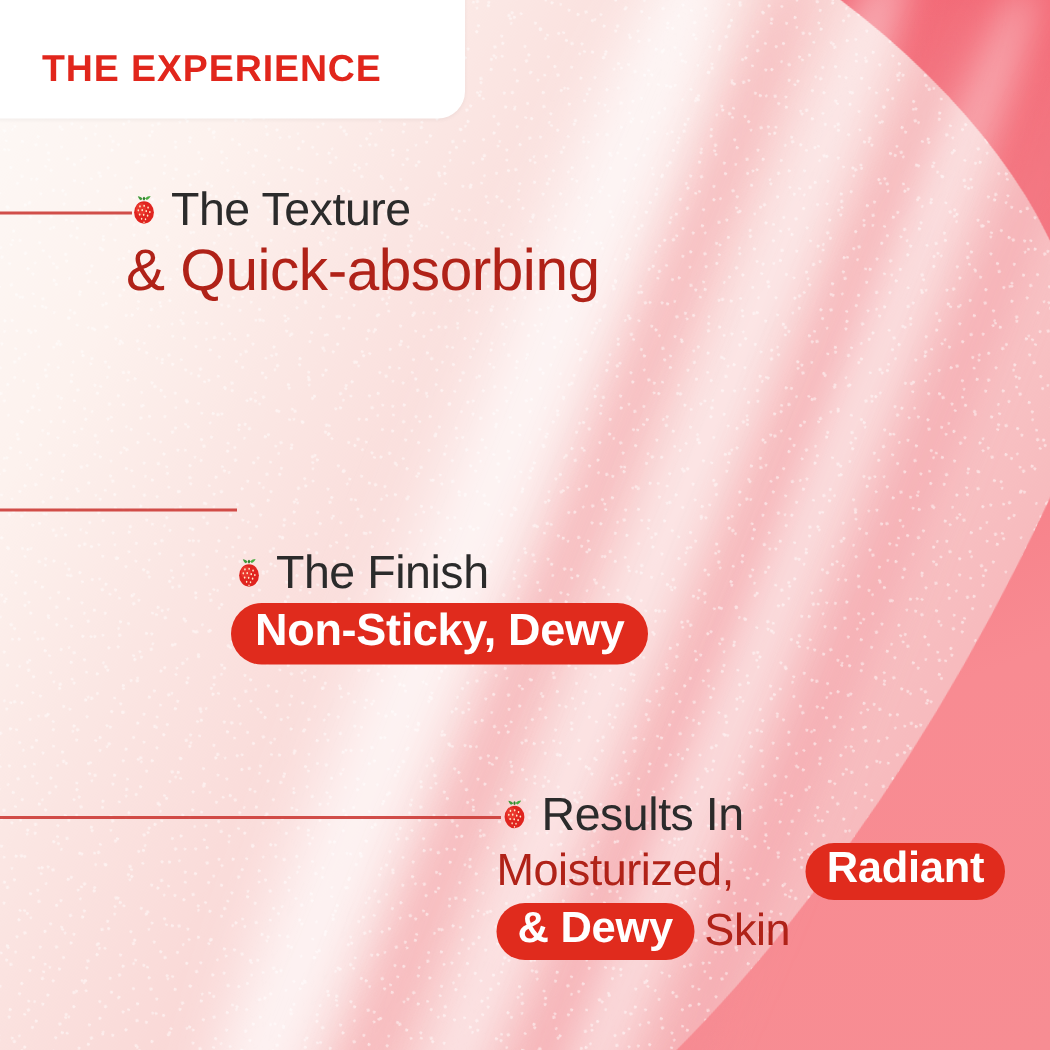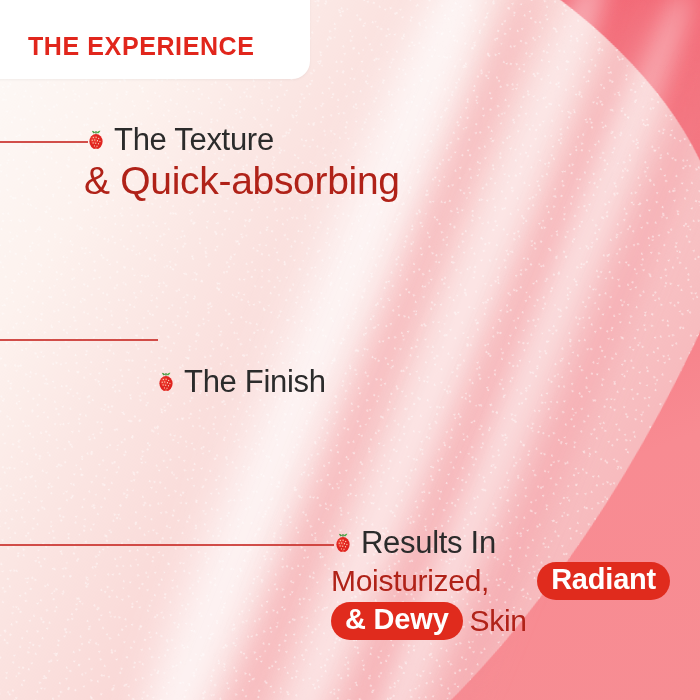--- a/index.html
+++ b/index.html
@@ -310,20 +310,21 @@
           <ellipse cx="9.1" cy="15.0" rx=".55" ry=".75"></ellipse>
           <ellipse cx="11.8" cy="15.2" rx=".55" ry=".75"></ellipse>
           <ellipse cx="14.4" cy="15.8" rx=".55" ry=".75"></ellipse>
           <ellipse cx="10.4" cy="17.9" rx=".5" ry=".7"></ellipse>
           <ellipse cx="13.0" cy="18.2" rx=".5" ry=".7"></ellipse>
           <ellipse cx="12.0" cy="20.2" rx=".45" ry=".6"></ellipse>
         </g>
       </svg>
       <span class="head-text">The Finish</span>
     </div>
+    <span class="pill lw">Non-Sticky, Dewy</span>
   </div>
 
   <div class="callout" id="callout-results">
     <div class="head-row">
       <svg class="berry" viewBox="0 0 24 24">
         <path d="M11.2 4.6c-.9-1.1-2.2-1.7-3.3-1.8.3 1 .9 2 1.8 2.7z" fill="#3f9a3c"></path>
         <path d="M12.6 4.4c1.1-1.2 2.6-1.7 3.8-1.7-.4 1.1-1.3 2.1-2.5 2.7z" fill="#49ad42"></path>
         <path d="M12 3.1c.4 0 .7.5.7 1.3s-.3 1.3-.7 1.3-.7-.5-.7-1.3.3-1.3.7-1.3z" fill="#2f7f2e"></path>
         <ellipse cx="12" cy="13.6" rx="6.6" ry="7.5" fill="#e0241f"></ellipse>
         <ellipse cx="10" cy="11.6" rx="3.4" ry="4.2" fill="#ee3d33" opacity=".75"></ellipse>

